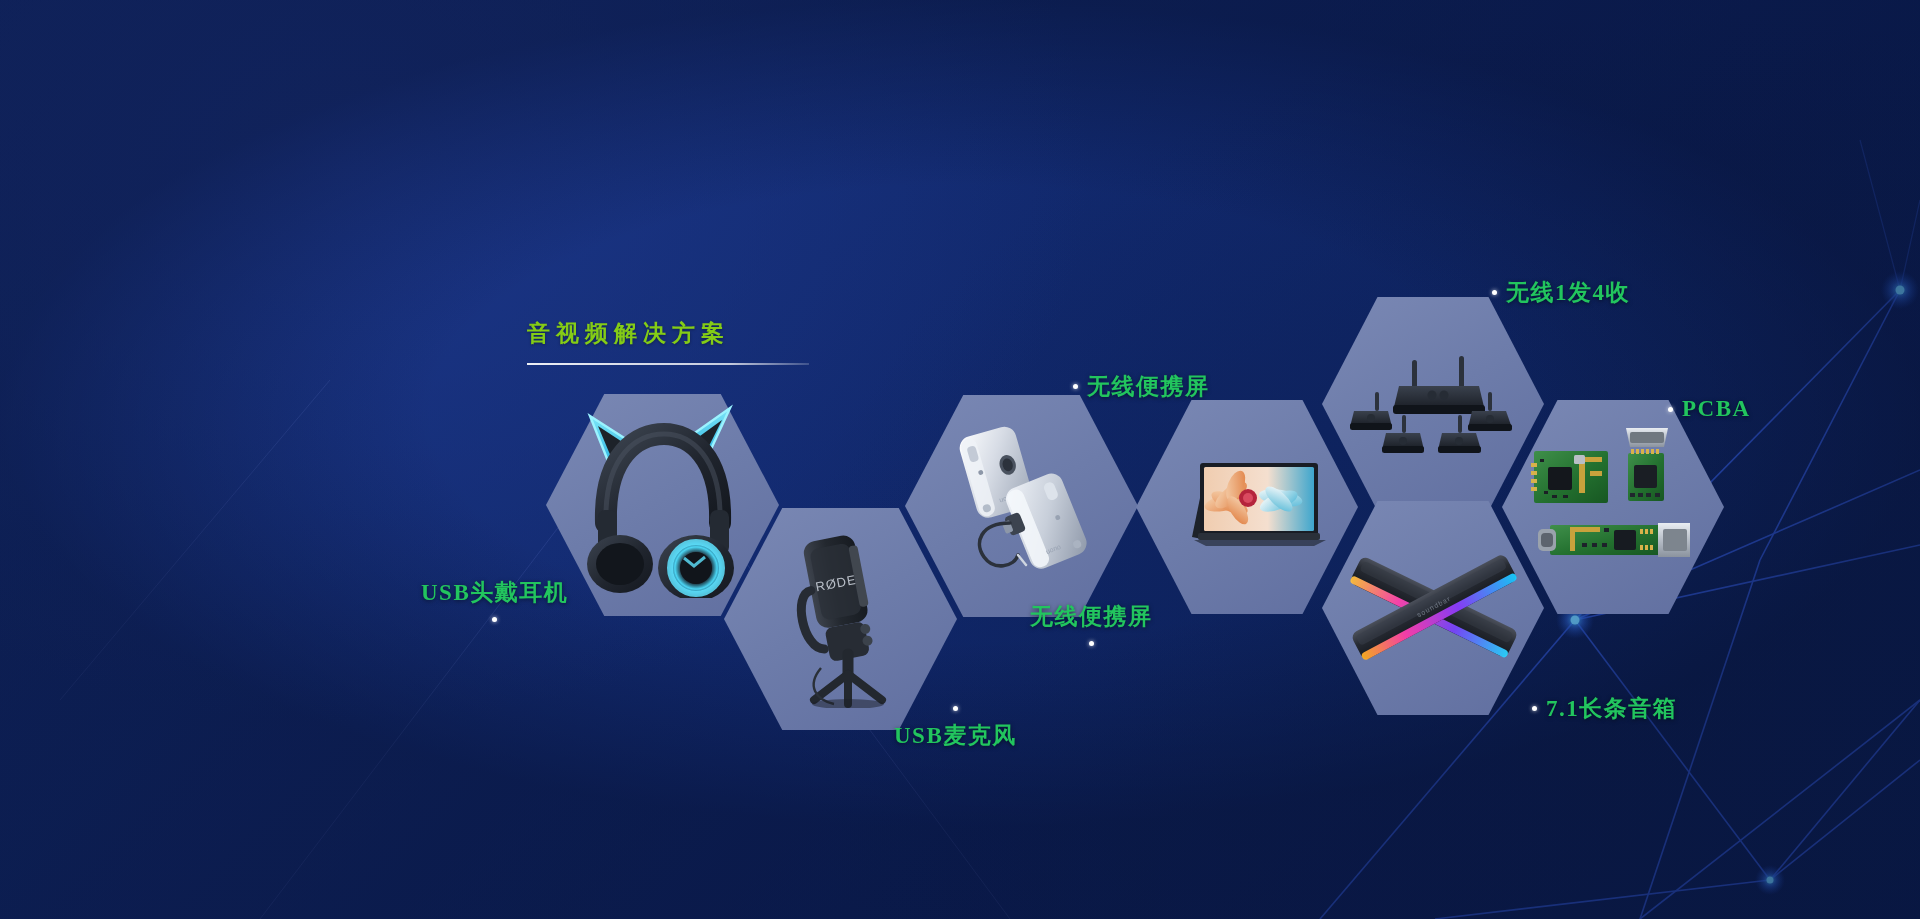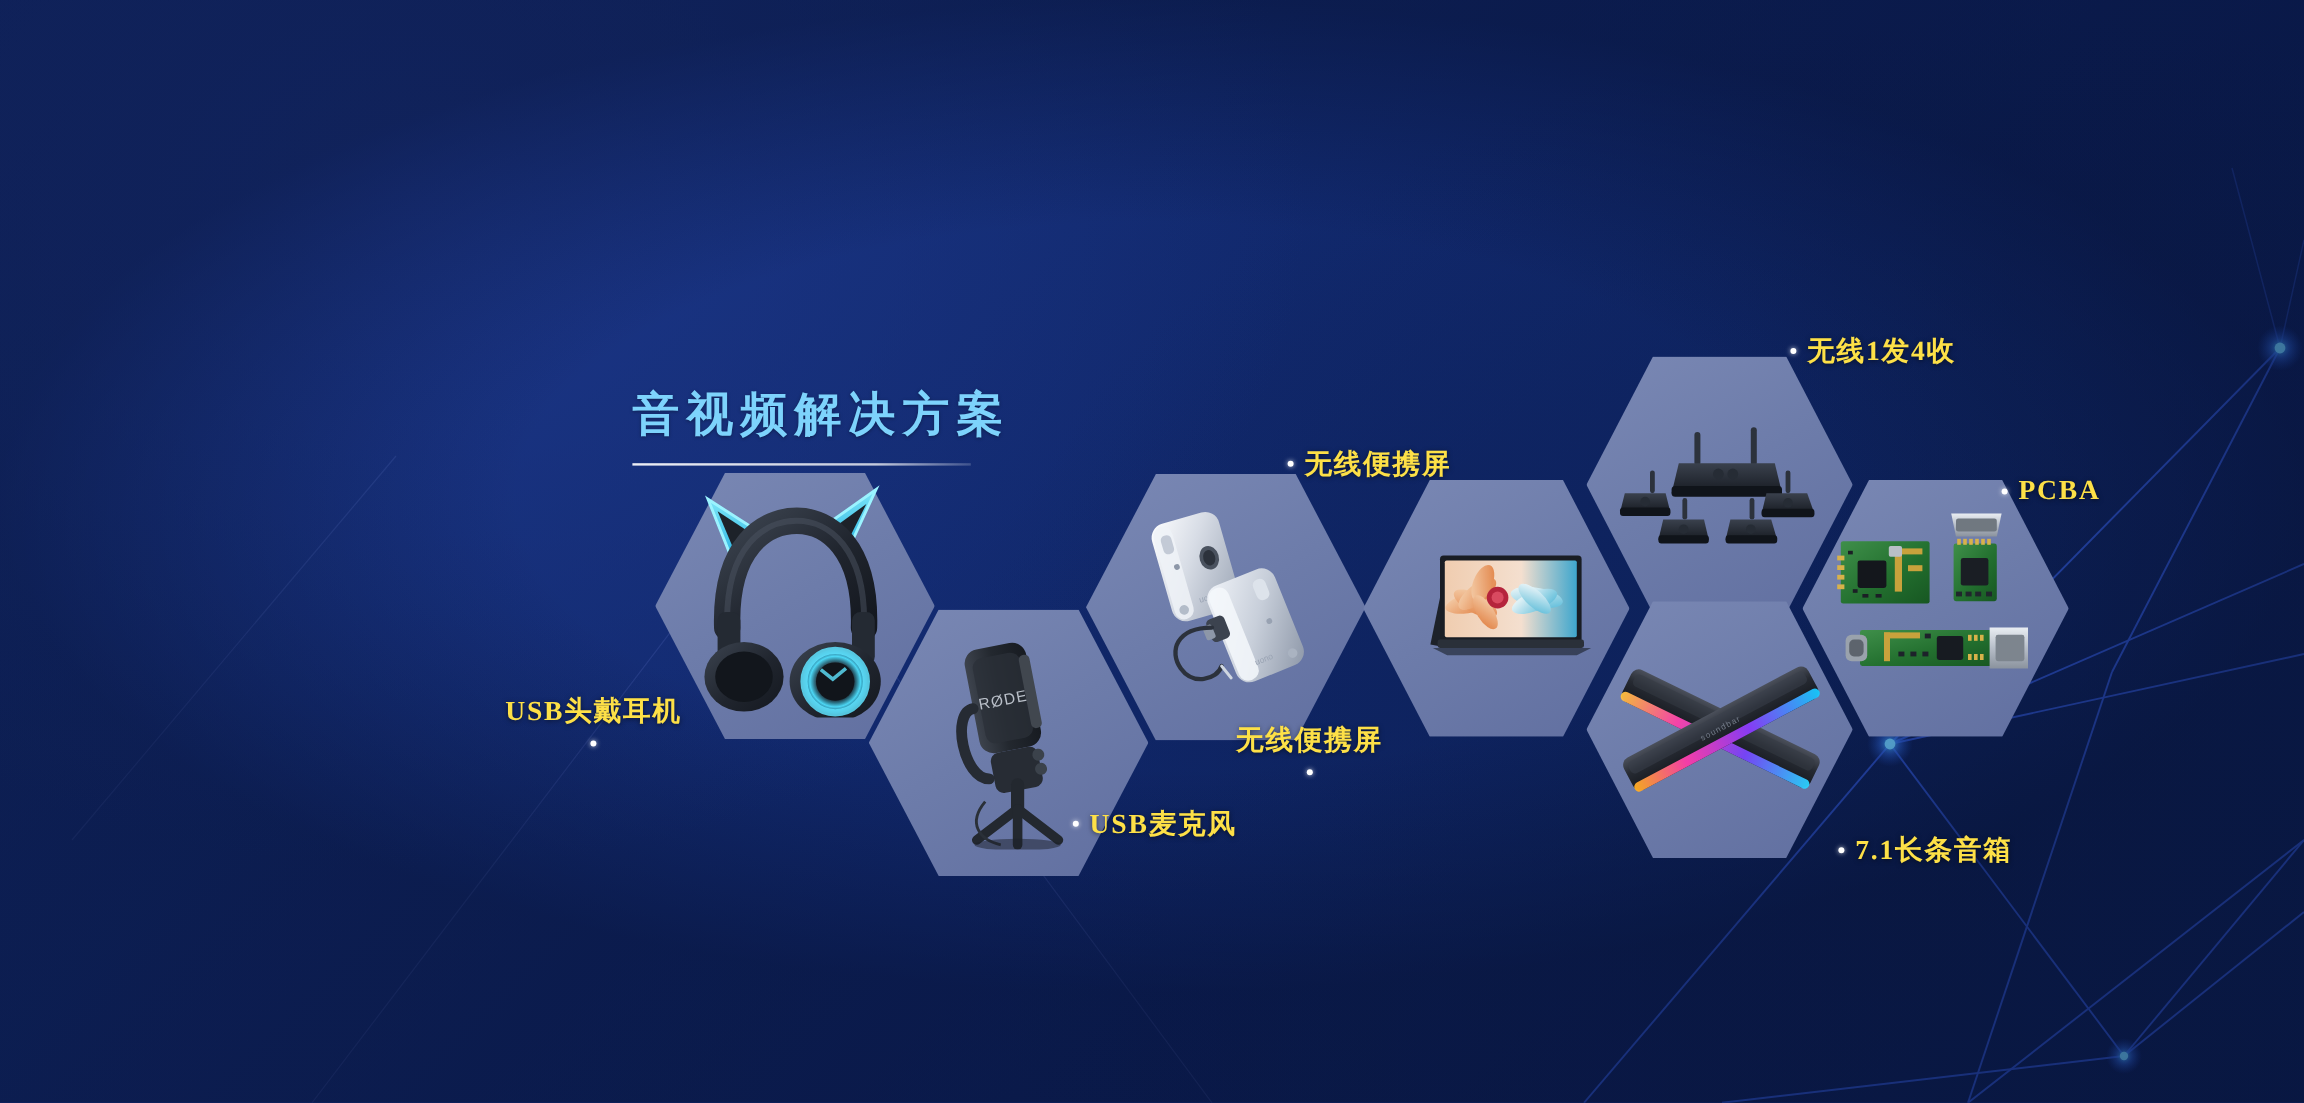--- a/index.html
+++ b/index.html
@@ -23,44 +23,44 @@
     position:absolute; inset:0;
     background: radial-gradient(closest-side at 50% 45%, rgba(0,0,0,0) 55%, rgba(4,12,40,0.45) 100%);
   }
   .bg-net { position:absolute; inset:0; }
 
   
   #title-block { position:absolute; left:527px; top:318px; width:290px; }
   .title-text {
     font-family: "Liberation Serif","DejaVu Serif",serif;
     font-weight:700;
-    font-size:39px;
+    font-size:23px;
     letter-spacing:6px;
-    color:#7dd3fc;
+    color:#84cc16;
     white-space:nowrap;
     text-shadow:0 1px 3px rgba(0,0,0,0.35);
   }
   .title-rule {
     margin-top:14px;
     height:2px; width:282px;
     background:linear-gradient(90deg, rgba(255,255,255,0.92) 0%, rgba(255,255,255,0.75) 72%, rgba(255,255,255,0.18) 100%);
   }
 
   
   .hex {
     position:absolute;
     clip-path: polygon(25% 0%, 75% 0%, 100% 50%, 75% 100%, 25% 100%, 0% 50%);
     overflow:hidden;
   }
   .hex-light { background: linear-gradient(150deg,#7a88b4 0%, #6d7caa 48%, #616fa0 100%); }
 
   
   .label {
     position:absolute;
-    color:#fde047;
+    color:#22c55e;
     font-family:"Liberation Serif","DejaVu Serif",serif;
     font-weight:700;
     font-size:23px;
     letter-spacing:1.5px;
     white-space:nowrap;
     text-shadow:0 1px 4px rgba(0,0,0,0.55);
     display:flex; align-items:center; gap:9px;
   }
   .label .dot {
     width:5px; height:5px; border-radius:50%;
@@ -199,21 +199,21 @@
     <path d="M27,56 C8,56 8,112 29,116" stroke="#262b33" stroke-width="9" fill="none" stroke-linecap="round"></path>
   </g>
 
   <path d="M62,126 L62,148" stroke="#23282f" stroke-width="11" stroke-linecap="round"></path>
   <path d="M62,146 L28,172" stroke="#23282f" stroke-width="8" stroke-linecap="round"></path>
   <path d="M62,146 L96,172" stroke="#23282f" stroke-width="8" stroke-linecap="round"></path>
   <path d="M62,146 L62,176" stroke="#23282f" stroke-width="8" stroke-linecap="round"></path>
   <path d="M35,140 C20,158 30,172 48,176" stroke="#2a3038" stroke-width="2.4" fill="none"></path>
   <ellipse cx="62" cy="176" rx="36" ry="5" fill="#1b2029" opacity="0.5"></ellipse>
 </svg>
-<div class="label" style="left:894px; top:671px;">
+<div class="label" style="left:894px; top:706px;flex-direction:column;">
   <span class="dot"></span>
   <span class="txt">USB麦克风</span>
 </div>
 
 <div class="hex hex-light" style="left:905px; top:395px; width:233px; height:222px;"></div>
 <svg class="prod" style="left:940px; top:415px;" width="170" height="175" viewBox="0 0 170 175">
   <defs>
     <linearGradient id="dev1" x1="0" y1="0" x2="1" y2="1">
       <stop offset="0%" stop-color="#fdfeff"></stop>
         <stop offset="42%" stop-color="#d8dde6"></stop>

